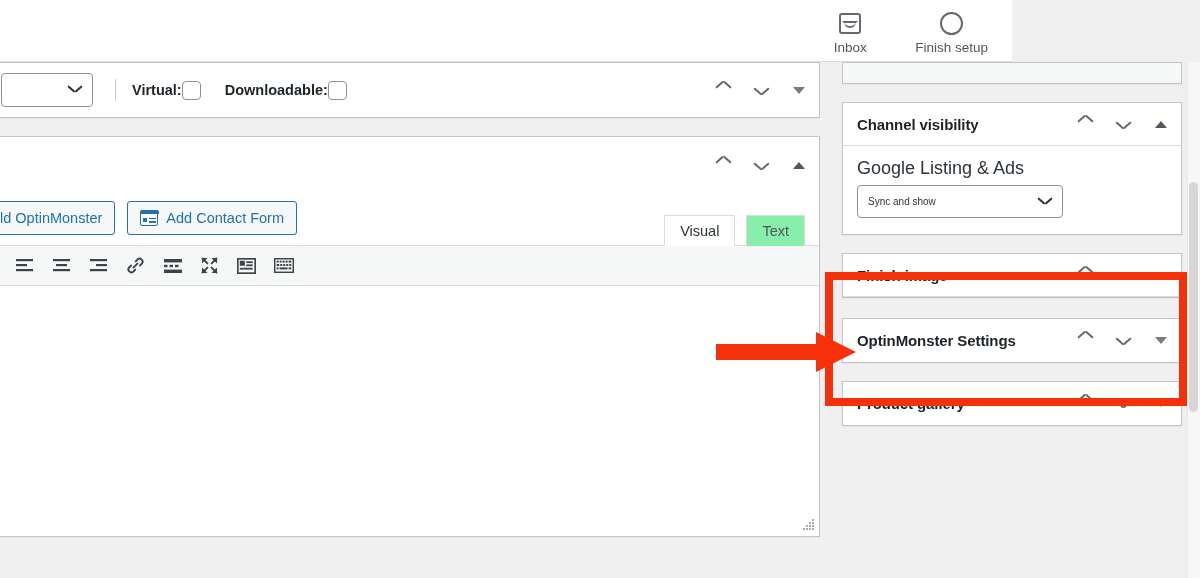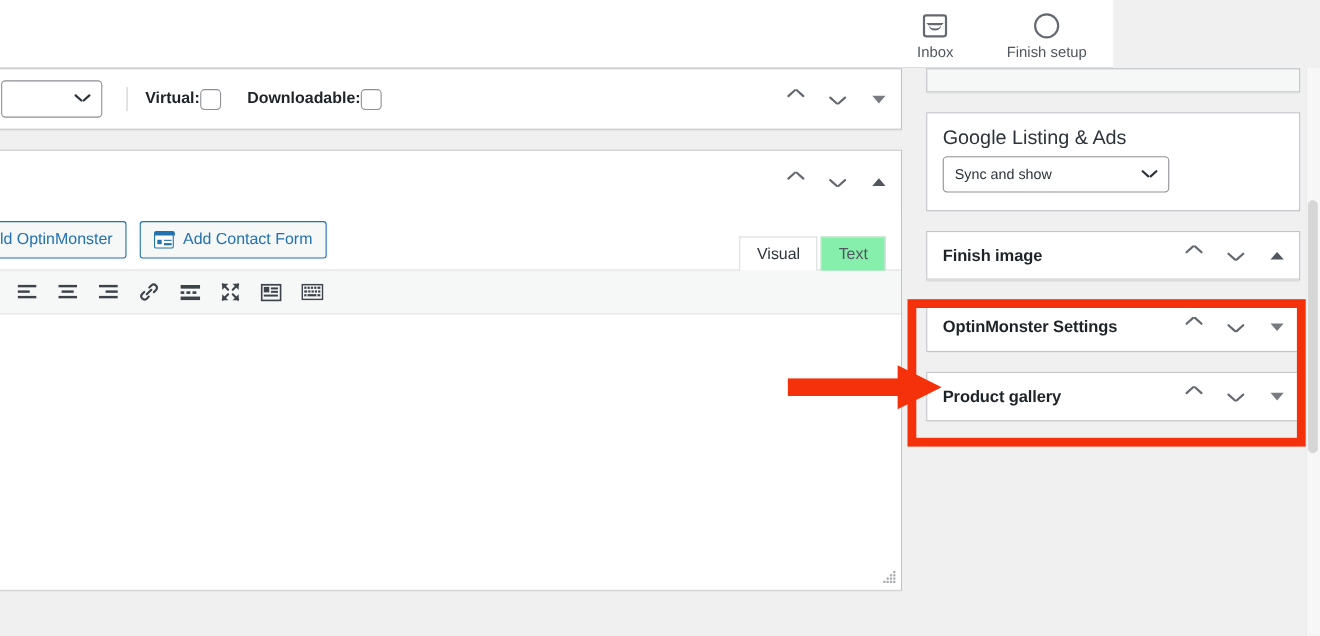--- a/index.html
+++ b/index.html
@@ -151,21 +151,21 @@
   .cf-icon::before {
     content:""; position:absolute; left:-1.5px; right:-1.5px; top:-1.5px; height:4px;
     background:#2271b1; border-radius: 2px 2px 0 0;
   }
   .cf-icon .sq { position:absolute; left:2px; top:6px; width:4px; height:4px; background:#2271b1;}
   .cf-icon .l1 { position:absolute; left:8px; top:6px; width:7px; height:1.6px; background:#2271b1;}
   .cf-icon .l2 { position:absolute; left:8px; top:9.5px; width:7px; height:1.6px; background:#2271b1;}
 
   .editor-tabs {
     position: absolute; right: 14px; bottom: -1px;
-    display: flex; align-items: flex-end; gap: 4px;
+    display: flex; align-items: flex-end; gap: 12px;
   }
   .etab {
     height: 31px; padding: 0 15px;
     display: flex; align-items: center; justify-content: center;
     font-size: 14.5px; color: #50575e;
     border: 1px solid #dcdcde; border-bottom: none;
     background: #86efac;
     cursor: pointer;
     margin-left: -1px;
   }
@@ -216,21 +216,21 @@
     letter-spacing: -0.1px;
   }
   .side-body { padding: 12px 14px 16px 14px; }
   .field-label {
     font-size: 18px; color: #2c3338; margin-bottom: 6px; display: block;
   }
   .gla-select {
     width: 206px; height: 33px;
     border: 1px solid #8c8f94; border-radius: 4px; background: #fff;
     display: flex; align-items: center; padding: 0 10px;
-    font-size: 13px; color: #2c3338;
+    font-size: 10px; color: #2c3338;
     position: relative; cursor: pointer;
   }
   .gla-select .sel-chev { position: absolute; right: 10px; top: 11px; }
   .sel-chev { width: 14px; height: 8px; position: relative; }
   .sel-chev::before, .sel-chev::after {
     content: ""; position: absolute; top: 0; width: 9px; height: 2px;
     background: #2c3338; border-radius: 1px;
   }
   .sel-chev::before { left: 0; transform: rotate(42deg); transform-origin: left center; }
   .sel-chev::after  { right: 0; transform: rotate(-42deg); transform-origin: right center; }
@@ -488,20 +488,34 @@
       </div>
 
     </div>
   </div>
 
   <div class="sidebar">
 
     <div class="partial-box" style="margin-top:62px;"></div>
 
     <div class="side-box">
+      <div class="side-head">
+        <span class="side-title">Channel visibility</span>
+        <div class="order-ctrls">
+          <div class="ord-btn">
+              <span class="chev up"></span>
+            </div>
+          <div class="ord-btn">
+              <span class="chev down"></span>
+            </div>
+          <div class="ord-btn">
+              <span class="tri up"></span>
+            </div>
+        </div>
+      </div>
       <div class="side-body">
         <span class="field-label">Google Listing &amp; Ads</span>
         <div class="gla-select">
           <span>Sync and show</span>
           <span class="sel-chev"></span>
         </div>
       </div>
     </div>
 
     <div class="side-box" style="margin-bottom:20px;">

